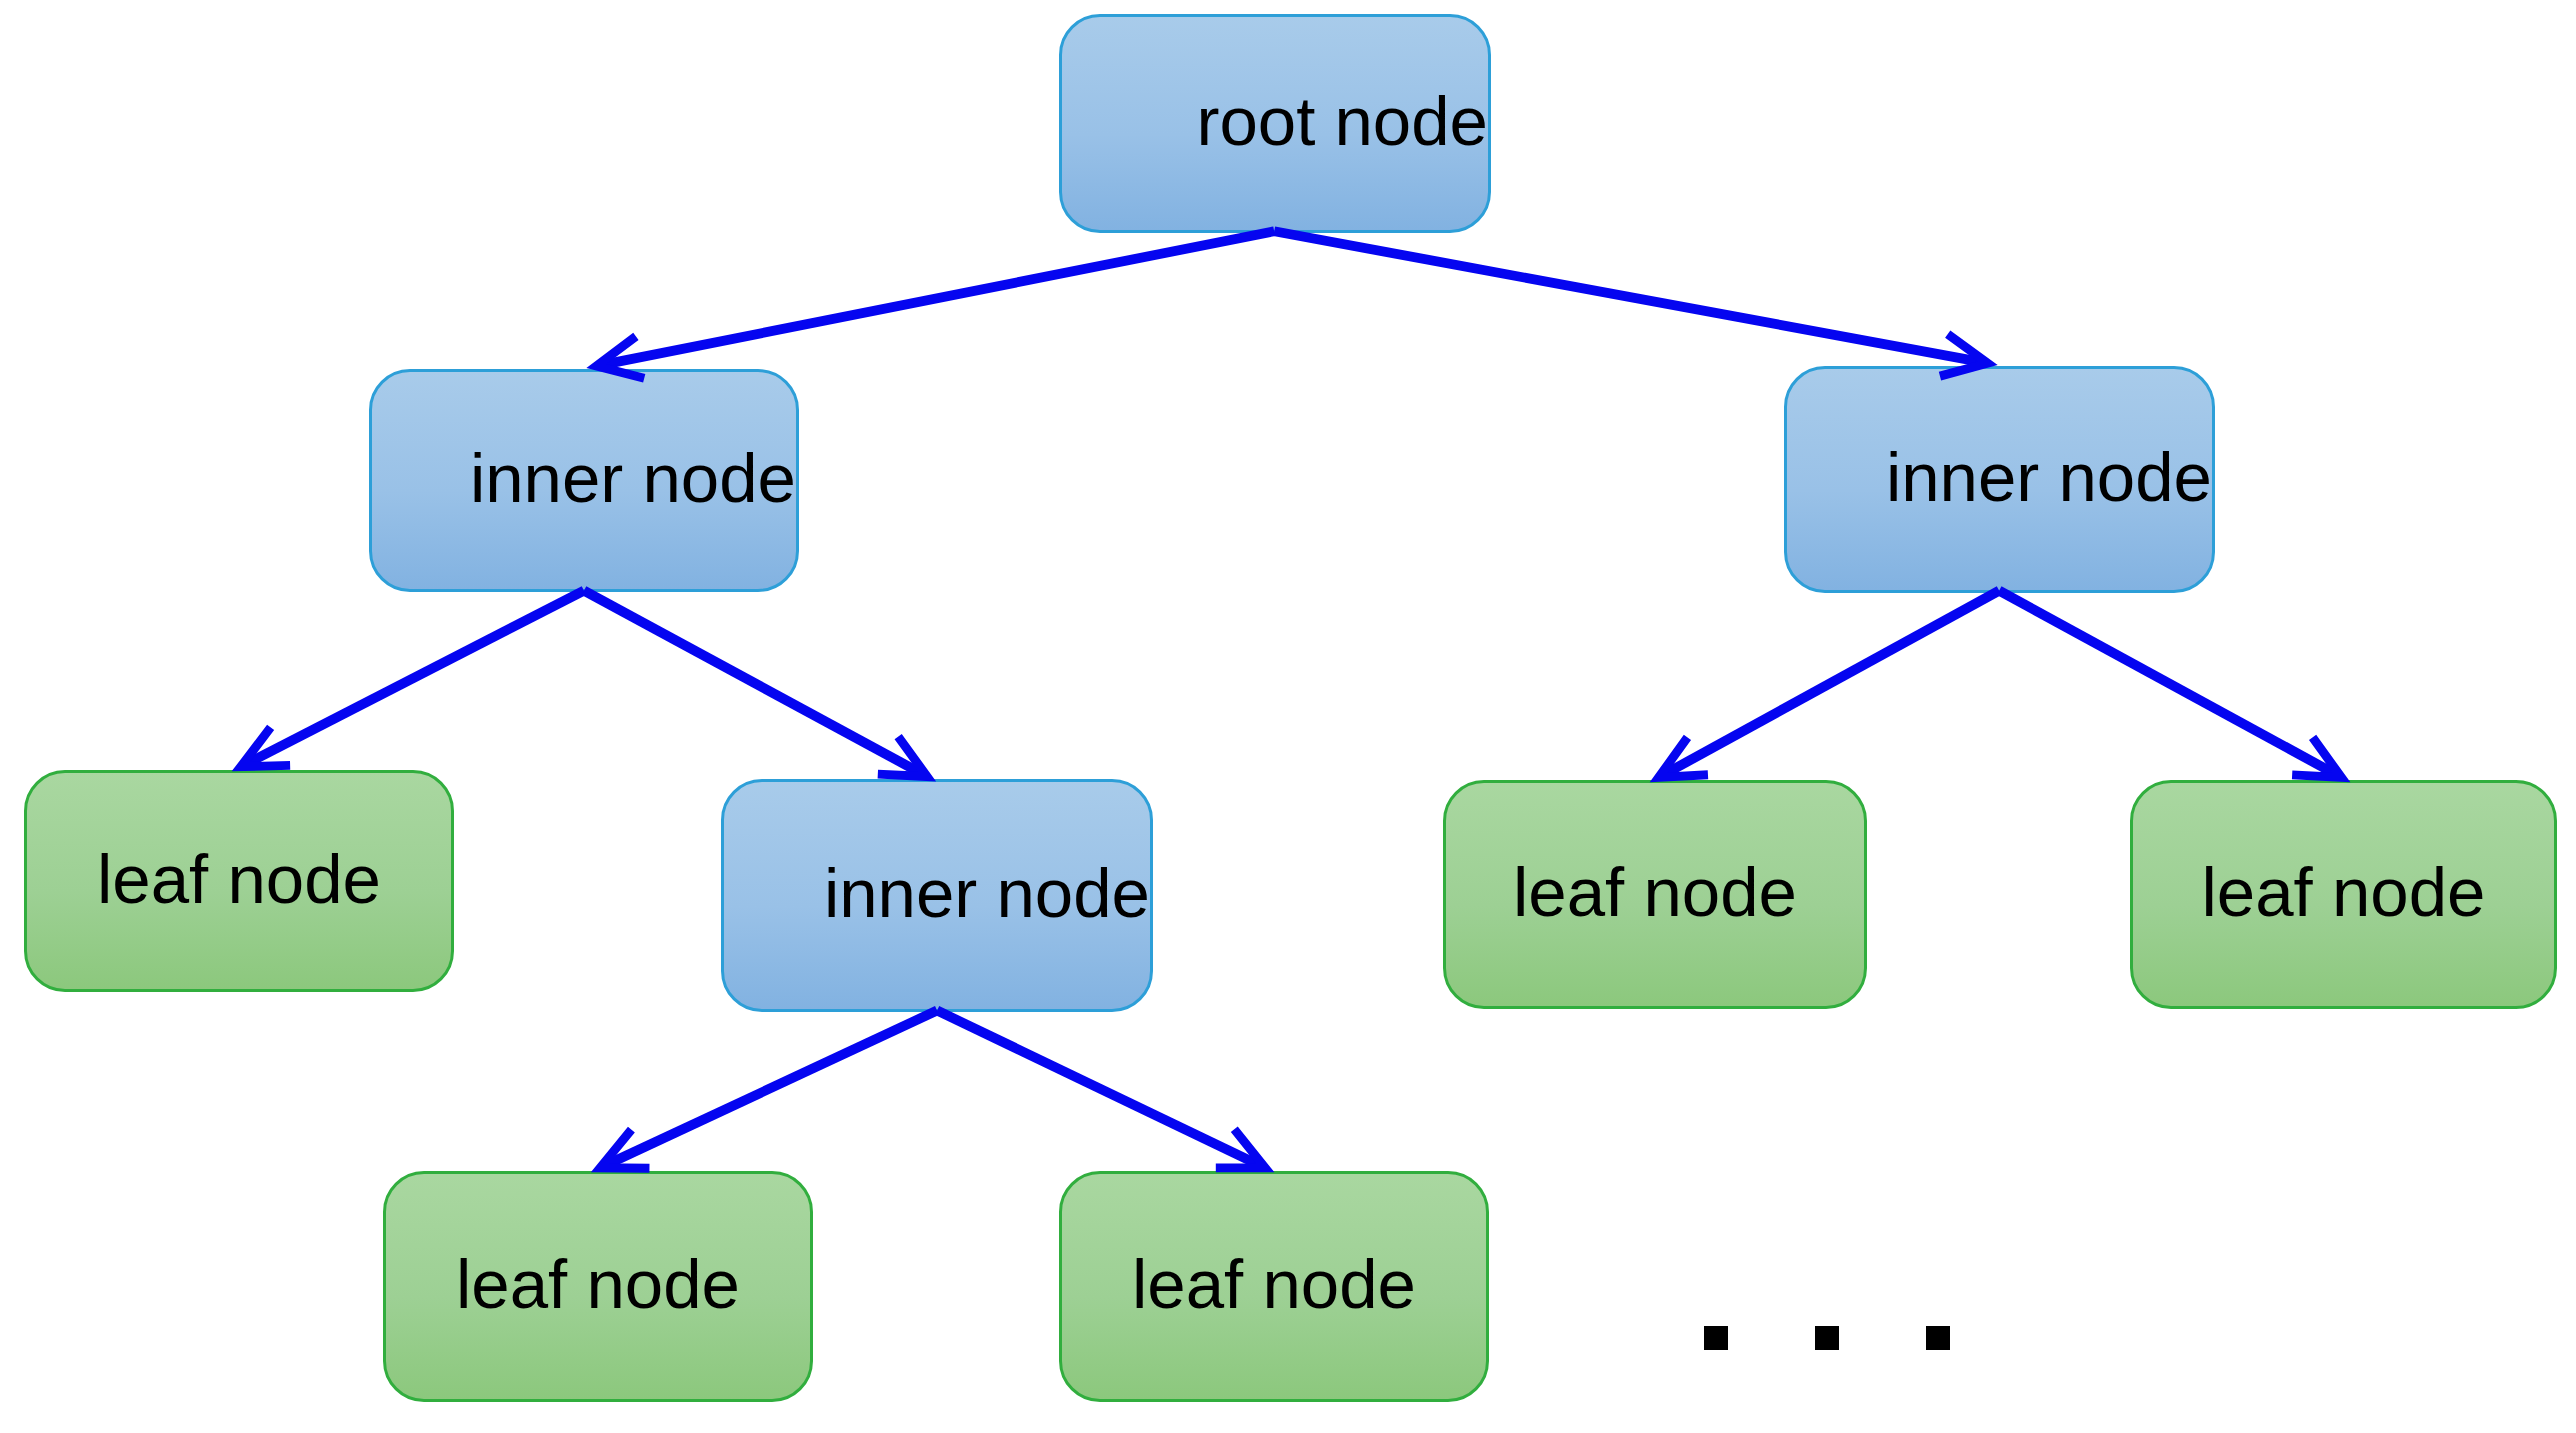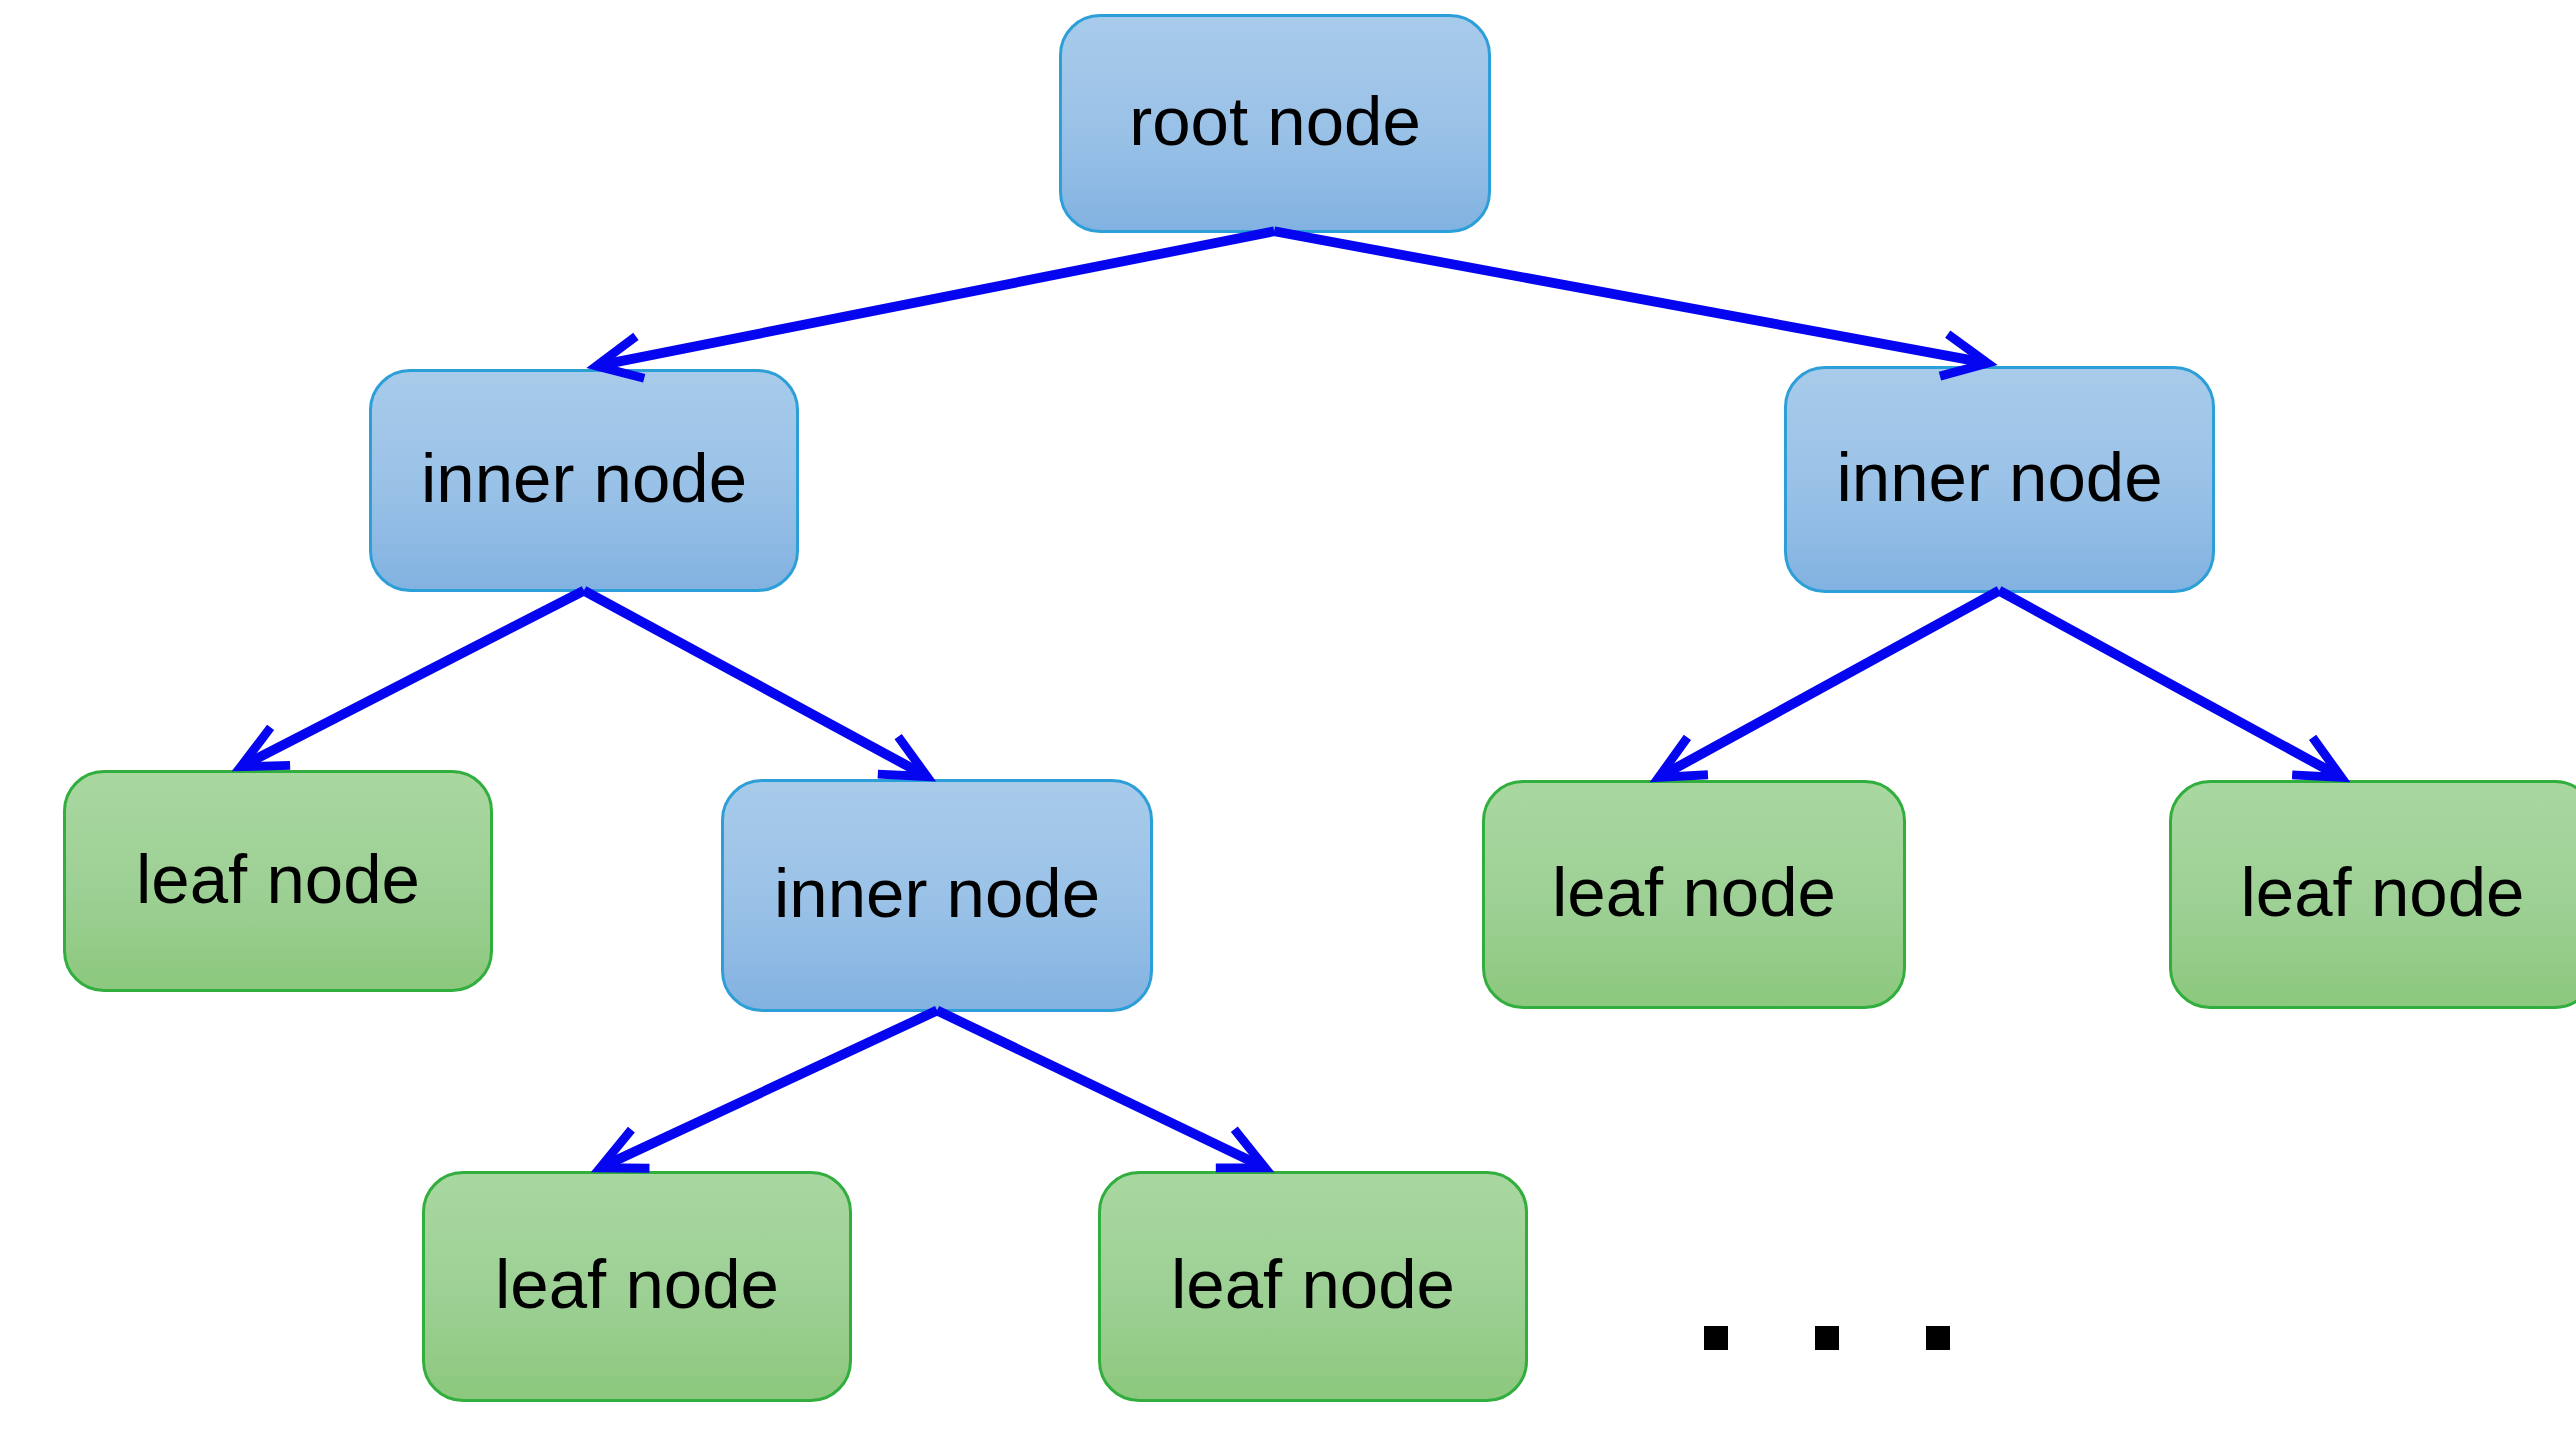--- a/index.html
+++ b/index.html
@@ -22,25 +22,25 @@
     display: flex;
     align-items: center;
     justify-content: center;
     font-size: 69px;
     color: #000000;
     letter-spacing: 0px;
   }
   .node.blue {
     background: linear-gradient(to bottom, #a8cbea 0%, #99c1e7 55%, #82b2e1 100%);
     border: 3.6px solid #2d9fd8;
+    justify-content: flex-end;
   }
   .node.green {
     background: linear-gradient(to bottom, #a9d7a0 0%, #9dd094 55%, #8cc87d 100%);
     border: 3.6px solid #31ae3e;
-    margin-left: 39px;
   }
   .node .label {
     transform: translateY(-1.8px);
     white-space: nowrap;
   }
   svg.edges {
     position: absolute;
     left: 0;
     top: 0;
     width: 2576px;

